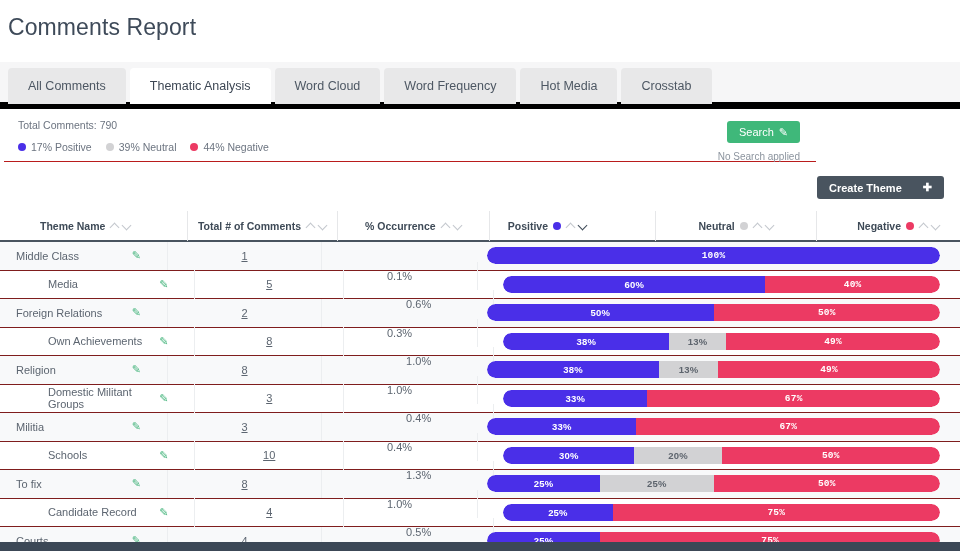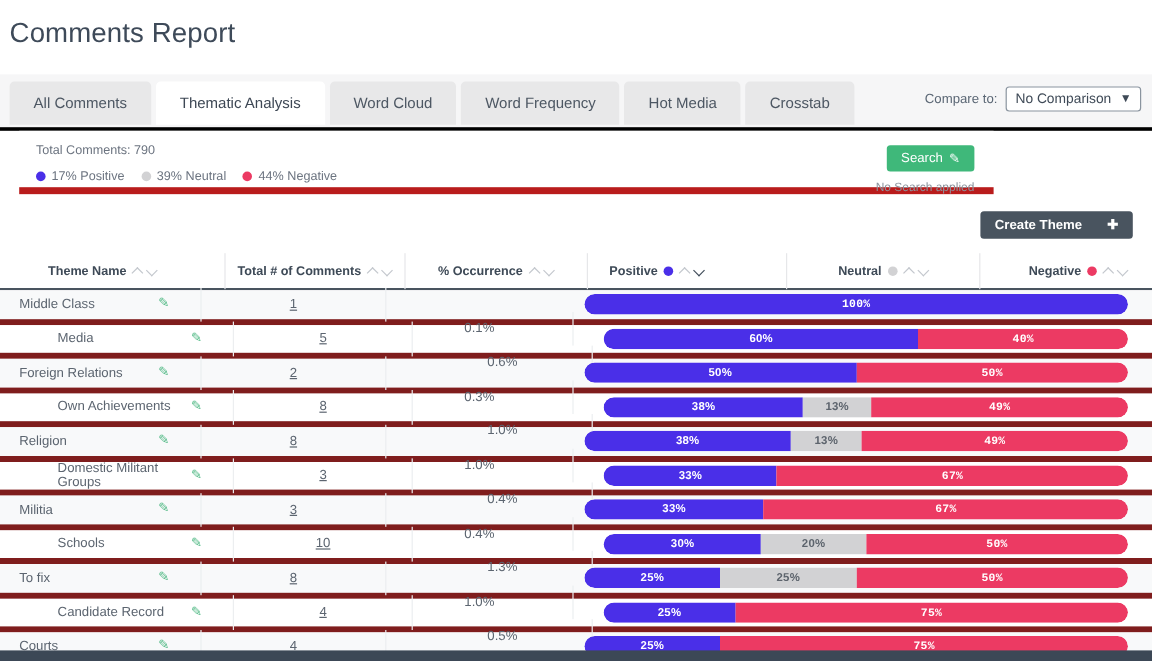--- a/index.html
+++ b/index.html
@@ -14,21 +14,21 @@
   
   .page-title {
     position: absolute; left: 8px; top: 14px;
     font-size: 23px; font-weight: 400; color: #3e4a59;
     letter-spacing: .1px;
   }
 
   
   .tabstrip {
     position: absolute; left: 0; top: 62px; width: 960px; height: 47px;
-    background: #f6f6f7; border-bottom: 3px solid #000000;
+    background: #f6f6f7; border-bottom: 7px solid #000000;
   }
   .tabs { position:absolute; left: 8px; top: 6px; display: flex; gap: 4px; }
   .tab {
     height: 36px; padding: 0 20px;
     display: flex; align-items: center; justify-content: center;
     background: #e8e8e9; color: #4d5763;
     font-size: 12.5px; border-radius: 4px 4px 0 0;
     white-space: nowrap; cursor: pointer;
   }
   .tab.active { background: #ffffff; color: #3d4754; }
@@ -41,22 +41,22 @@
   .select {
     height: 21px; padding: 0 7px; min-width: 86px;
     border: 1px solid #8a949f; border-radius: 3px; background:#fff;
     display:flex; align-items:center; gap:7px;
     font-size: 11.5px; color: #3f4a57; cursor:pointer;
   }
   .caret { font-size: 10px; color:#3f4a57; line-height:1; }
 
   
   .summary {
-    position:absolute; left:16px; top:109px; width:812px; height:53px;
-    background:#fff; border-bottom: 6px solid #b91c1c;
+    position:absolute; left:4px; top:109px; width:812px; height:53px;
+    background:#fff; border-bottom: 1px solid #b91c1c;
   }
   .total { position:absolute; left:14px; top:10px; font-size:10.5px; color:#6c7480; }
   .legend { position:absolute; left:14px; top:32px; display:flex; align-items:center; gap:6px; }
   .legend .item { display:flex; align-items:center; gap:5px; font-size:10.5px; color:#6c7480; margin-right:8px; }
   .dot { width:8px; height:8px; border-radius:50%; display:inline-block; }
 
   .search-btn {
     position:absolute; right:16px; top:12px;
     height:22px; padding: 0 12px; border-radius: 3px;
     background:#3fb87a; color:#fff; font-size:11px;
@@ -96,21 +96,21 @@
   .chev { width:9px; height:9px; display:inline-block; position:relative; cursor:pointer; }
   .chev::before {
     content:""; position:absolute; left:1px; top:2px;
     width:6px; height:6px; border-left:1.4px solid #c3c7cd; border-top:1.4px solid #c3c7cd;
     transform: rotate(45deg);
   }
   .chev.down::before { transform: rotate(225deg); top:0px; }
   .chev.active::before { border-color:#3e4a57; }
 
   .tbody { background:#fff; }
-  .tr { display:flex; height:28.5px; align-items:center; border-bottom:5px solid #7f1d1d; }
+  .tr { display:flex; height:28.5px; align-items:center; border-bottom:1px solid #7f1d1d; }
   .tr.odd { background:#f8f9fa; }
   .tr.even { background:#ffffff;padding-left:32px; }
 
   .td { font-size:11px; color:#5c6570; height:28.5px; display:flex; align-items:center;
         border-right:1px solid #eceef0; }
   .td.c-name { width:168px; padding-left:16px; justify-content:space-between; padding-right:26px; }
   .td.c-total { width:154px; justify-content:center; }
   .td.c-occ { width:156px; justify-content:center;margin-top:40px; }
   .td.c-bars { width:482px; border-right:none; padding-left:9px; padding-right:20px; }
 
@@ -159,27 +159,20 @@
         <div class="tab">
           <span>Word Frequency</span>
         </div>
         <div class="tab">
           <span>Hot Media</span>
         </div>
         <div class="tab">
           <span>Crosstab</span>
         </div>
       </div>
-    <div class="compare-wrap">
-      <span class="compare-label">Compare to:</span>
-      <div class="select">
-        <span>No Comparison</span>
-        <span class="caret">▼</span>
-      </div>
-    </div>
   </div>
 
   <div class="summary">
     <div class="total">Total Comments: 790</div>
     <div class="legend" id="legend">
         <div class="item">
           <span class="dot" style="background: rgb(74, 47, 232);"></span>
           <span>17% Positive</span>
         </div>
         <div class="item">

